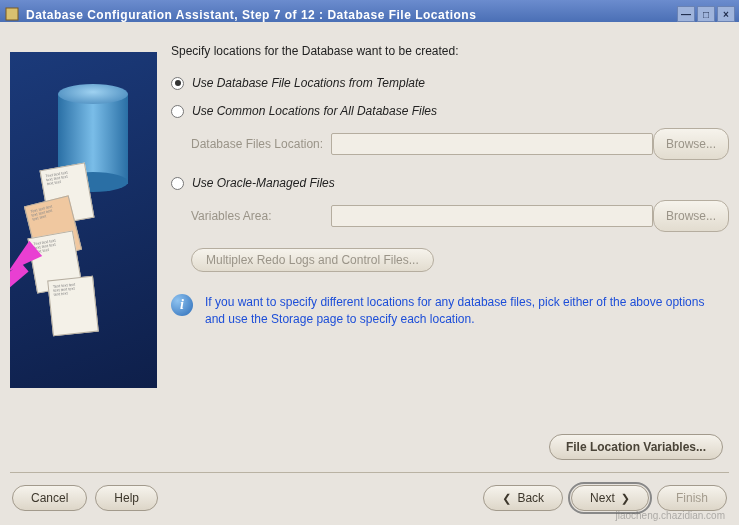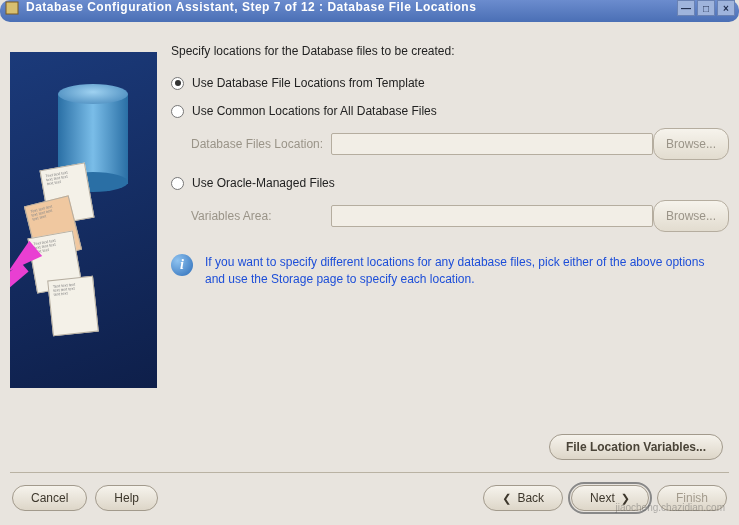--- a/index.html
+++ b/index.html
@@ -1,37 +1,37 @@
 <!DOCTYPE html>
 <html><head>
 <meta charset="utf-8">
 <style>
   * { box-sizing: border-box; }
   html, body { margin: 0; padding: 0; font-family: "Lucida Sans", Arial, sans-serif; font-size: 12px; color: #333; }
   body { background: #e8e4de; width: 739px; height: 525px; overflow: hidden; }
 
   
-  .titlebar { height: 22px; background: linear-gradient(#6b8cce, #4a6fb5); display: flex; align-items: flex-start; color: #fff; font-weight: bold; font-size: 12px; padding: 0 4px; border-radius: 10px; }
+  .titlebar { height: 22px; background: linear-gradient(#6b8cce, #4a6fb5); display: flex; align-items: flex-end; color: #fff; font-weight: bold; font-size: 12px; padding: 0 4px; }
   .titlebar .appicon { width: 16px; height: 16px; margin-right: 6px; display:flex; align-items:center; justify-content:center; }
   .titlebar .title { flex: 1; letter-spacing: 0.5px; }
   .titlebar .winbtns { display: flex; gap: 2px; }
   .titlebar .winbtn { width: 18px; height: 16px; background: #9fb4dc; border: 1px solid #6a82b3; color: #1d2a4a; display:flex; align-items:center; justify-content:center; font-size:10px; font-weight:bold; cursor:pointer; }
 
   .client { display: flex; height: calc(100% - 22px); flex-direction: column; background: #e8e4de; }
   .upper { flex: 1; display: flex; padding: 10px; gap: 14px; }
   .sidebar { width: 147px; height: 336px; margin-top: 20px; background: linear-gradient(160deg,#1b3a7a,#0e1f4a); position:relative; overflow:hidden; }
   .main { flex: 1; display: flex; flex-direction: column; padding-top: 12px; }
 
   .heading { font-size: 12px; color: #222; margin-bottom: 18px; }
 
   .option-row { display: flex; align-items: center; gap: 8px; margin-bottom: 14px; }
   .option-row.tight { margin-bottom: 10px; }
   .radio { width: 13px; height: 13px; border: 1px solid #777; border-radius: 50%; background: #fff; display:flex; align-items:center; justify-content:center; flex-shrink:0; }
   .radio.selected::after { content:""; width:6px; height:6px; border-radius:50%; background:#333; display:block; }
-  .option-label { color: #222; }
+  .option-label { color: #222; font-style: italic; }
 
   .sub-row { display: flex; align-items: center; margin-left: 20px; margin-bottom: 16px; }
   .sub-label { color: #9a9488; width: 140px; }
   .textinput { flex:1; height: 22px; background: #f2eee6; border: 1px solid #b5ad9f; border-radius: 2px; padding: 2px 4px; color:#999; }
   .browse-btn { height: 32px; padding: 0 12px; border: 1px solid #b5ad9f; border-radius: 12px; background: linear-gradient(#f6f3ec,#e2dccf); color:#9a9488; cursor:pointer; display:flex; align-items:center; }
 
   .multiplex-row { margin-left: 20px; margin-bottom: 16px; }
   .multiplex-btn { height: 24px; padding: 0 14px; border: 1px solid #b5ad9f; border-radius: 12px; background: linear-gradient(#f6f3ec,#e2dccf); color:#9a9488; cursor:pointer; display:inline-flex; align-items:center; }
 
   .info-row { display: flex; gap: 12px; margin-top:6px; padding-right: 10px;}
@@ -56,21 +56,21 @@
   .cyl .top { position:absolute; top:0; left:0; width:70px; height:20px; border-radius:50%; background: radial-gradient(ellipse at 50% 40%, #9fd2f1, #3b7fb5); }
   .cyl .bot { position:absolute; bottom:0; left:0; width:70px; height:20px; border-radius:50%; background:#2a6fa5; }
   .sheet { position:absolute; width:46px; height:56px; background:#f4f1e8; border:1px solid #b5ad9f; transform: rotate(-10deg); font-size:4px; color:#888; padding:4px; line-height:4px; overflow:hidden; }
   .sheet.s1 { left:34px; top:114px; }
   .sheet.s2 { left:20px; top:148px; background:#f0c8a0; transform:rotate(-14deg);}
   .sheet.s3 { left:22px; top:182px; }
   .sheet.s4 { left:40px; top:226px; transform:rotate(-6deg);}
   .arrow { position:absolute; left:-6px; top:198px; width:0; height:0; border-left: 0 solid transparent; border-right: 36px solid #e93fd2; border-top: 10px solid transparent; border-bottom: 10px solid transparent; transform: rotate(-40deg); }
   .arrow-tail { position:absolute; left:-10px; top:218px; width:28px; height:12px; background:#e93fd2; transform: rotate(-40deg); }
 
-  .watermark { position:absolute; right:14px; bottom:12px; font-size:10px; color: rgba(80,80,80,0.4); pointer-events:none; }
+  .watermark { position:absolute; right:14px; bottom:4px; font-size:10px; color: rgba(80,80,80,0.4); pointer-events:none; }
 </style>
 </head>
 <body>
 
 <div class="titlebar">
   <span class="appicon">
     <svg width="14" height="14" viewBox="0 0 14 14">
         <rect x="1" y="1" width="12" height="12" fill="#d8c070" stroke="#7a5a20"></rect>
       </svg>
   </span>
@@ -93,21 +93,21 @@
       </div>
       <div class="sheet s1">Text text text<br>text text text<br>text text</div>
       <div class="sheet s2">Text text text<br>text text text<br>text text</div>
       <div class="sheet s3">Text text text<br>text text text<br>text text</div>
       <div class="sheet s4">Text text text<br>text text text<br>text text</div>
       <div class="arrow-tail"></div>
       <div class="arrow"></div>
     </div>
 
     <div class="main">
-      <div class="heading">Specify locations for the Database files to be created:</div>
+      <div class="heading">Specify locations for the Database want to be created:</div>
 
       <div class="option-row">
         <span class="radio selected"></span>
         <span class="option-label">Use Database File Locations from Template</span>
       </div>
 
       <div class="option-row tight">
         <span class="radio"></span>
         <span class="option-label">Use Common Locations for All Database Files</span>
       </div>
@@ -118,20 +118,23 @@
       </div>
 
       <div class="option-row tight">
         <span class="radio"></span>
         <span class="option-label">Use Oracle-Managed Files</span>
       </div>
       <div class="sub-row">
         <span class="sub-label">Variables Area:</span>
         <div class="textinput"></div>
         <div class="browse-btn">Browse...</div>
+      </div>
+      <div class="multiplex-row">
+        <div class="multiplex-btn">Multiplex Redo Logs and Control Files...</div>
       </div>
 
       <div class="info-row">
         <div class="info-icon">i</div>
         <div class="info-text">If you want to specify different locations for any database files, pick either of the above options and use the Storage page to specify each location.</div>
       </div>
     </div>
   </div>
 
   <div class="file-var-row">

